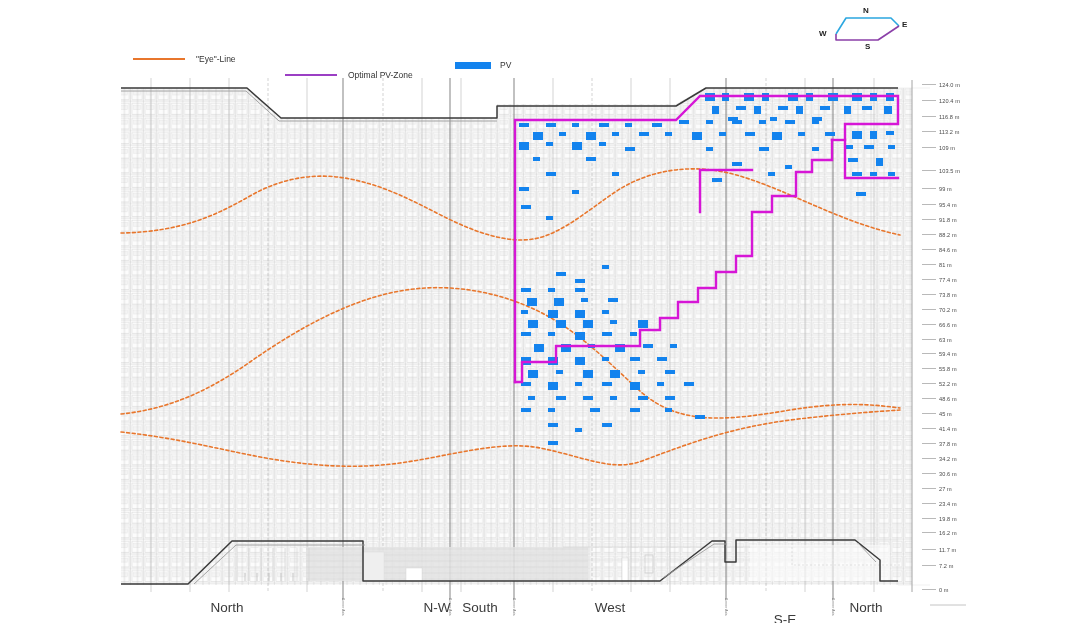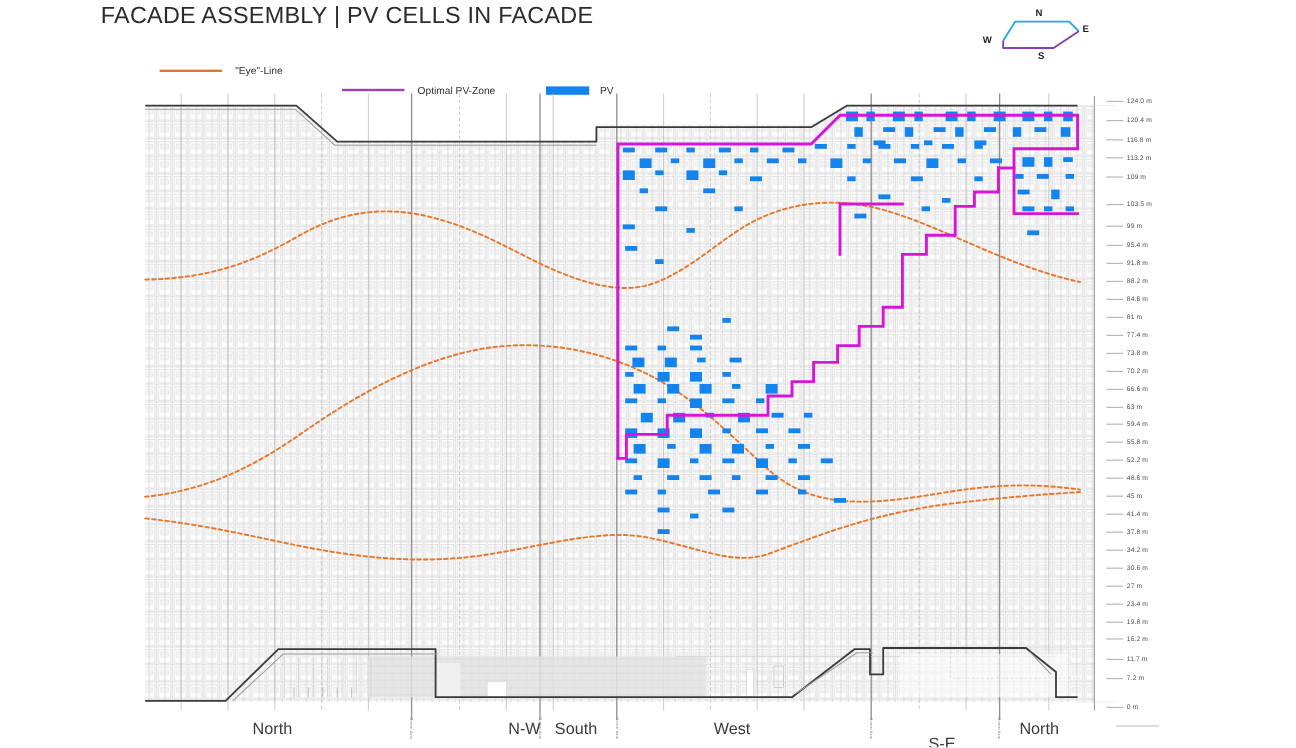--- a/index.html
+++ b/index.html
@@ -125,32 +125,31 @@
     text-orientation: mixed;
     letter-spacing: 0.2px;
     transform: translateX(-50%);
   }
 </style>
 </head>
 <body>
 
 <div id="root">
 
-  <div id="page-title">FACADE ASSEMBLY | PV CELLS IN FACADE</div>
 
   <div id="legend">
     <div class="legend-item" style="left:0px;top:0px;">
       <span class="legend-swatch-line" style="border-top-color:#E8762C;"></span>
       <span class="legend-label">"Eye"-Line</span>
     </div>
     <div class="legend-item" style="left:152px;top:16px;">
       <span class="legend-swatch-line" style="border-top-color:#9B3FC4;"></span>
       <span class="legend-label">Optimal PV-Zone</span>
     </div>
-    <div class="legend-item" style="left:322px;top:16px;justify-content:center;">
+    <div class="legend-item" style="left:322px;top:6px;justify-content:center;">
       <span class="legend-swatch-bar" style="background:#1383EE;"></span>
       <span class="legend-label">PV</span>
     </div>
   </div>
 
   <div id="compass">
     <svg width="100" height="50" viewBox="0 0 100 50">
       <path d="M22,32 L32,16 L77,16 L85,24 L64,38 L22,38 Z" fill="#ffffff" stroke="none"></path>
       <path d="M22,32 L32,16 L77,16 L85,24" fill="none" stroke="#2BA7E0" stroke-width="1.6" stroke-linejoin="round"></path>
       <path d="M85,24 L64,38 L22,38 L22,32" fill="none" stroke="#8B3FA8" stroke-width="1.6" stroke-linejoin="round"></path>

